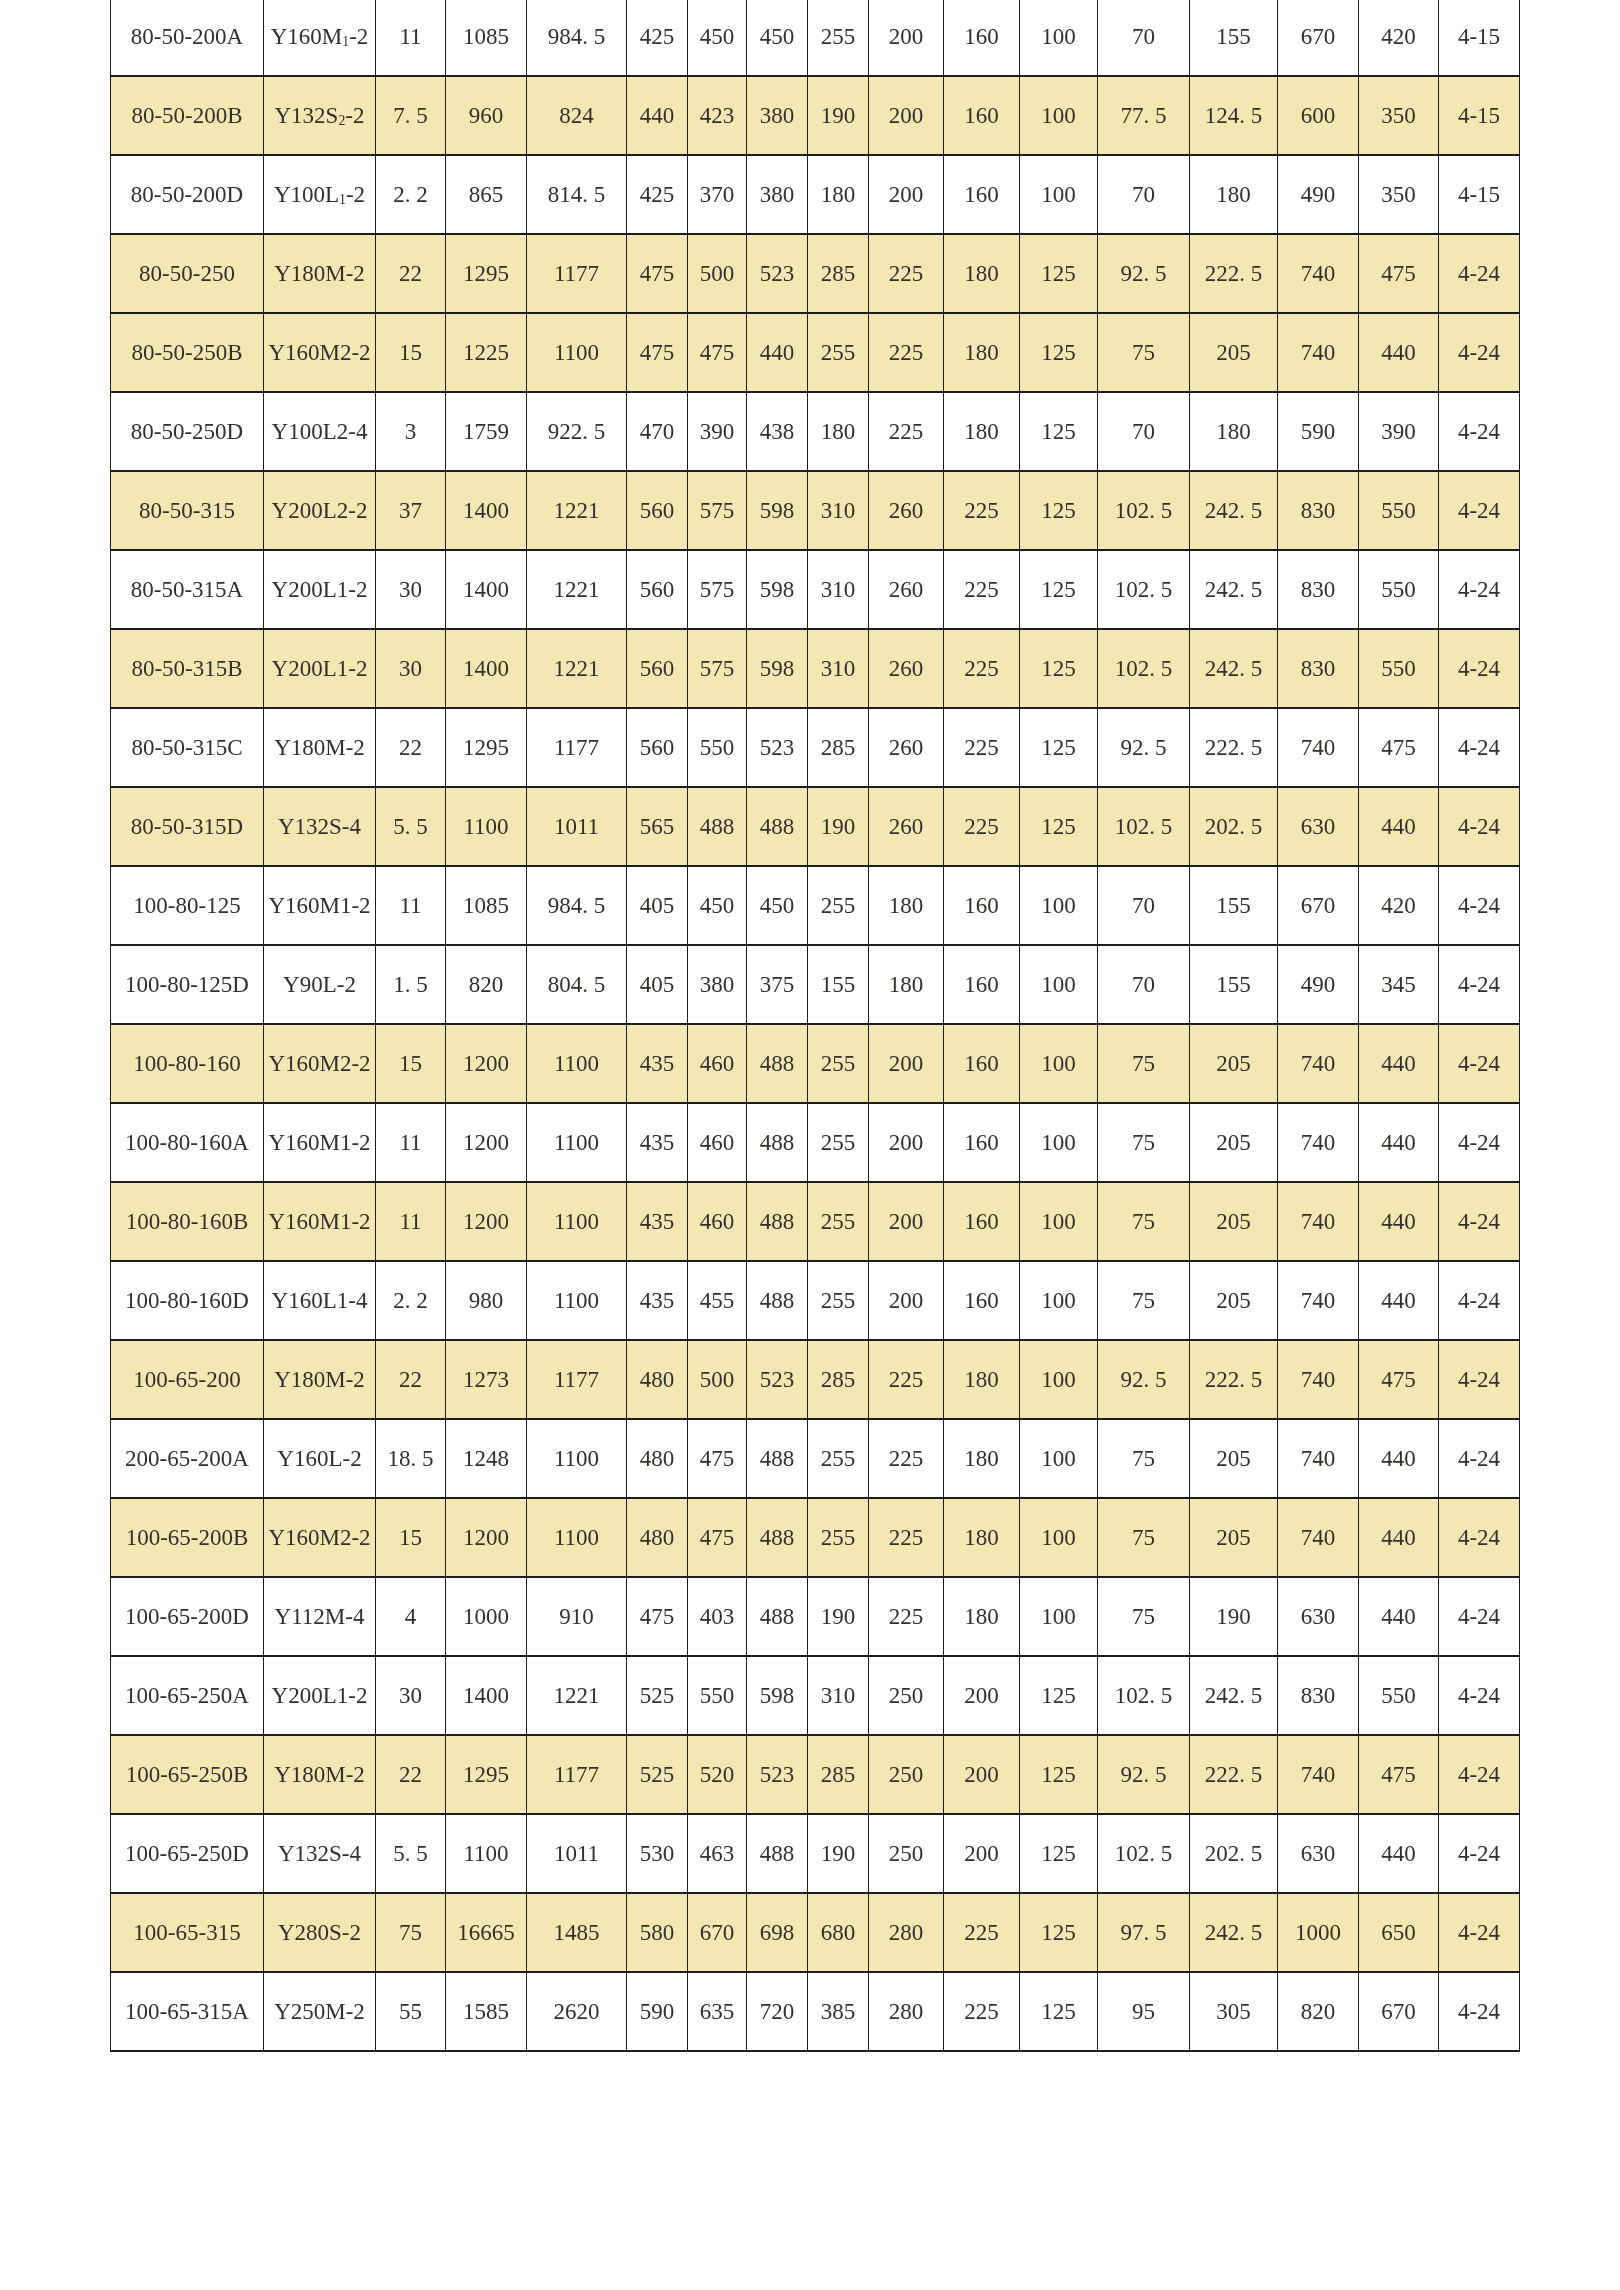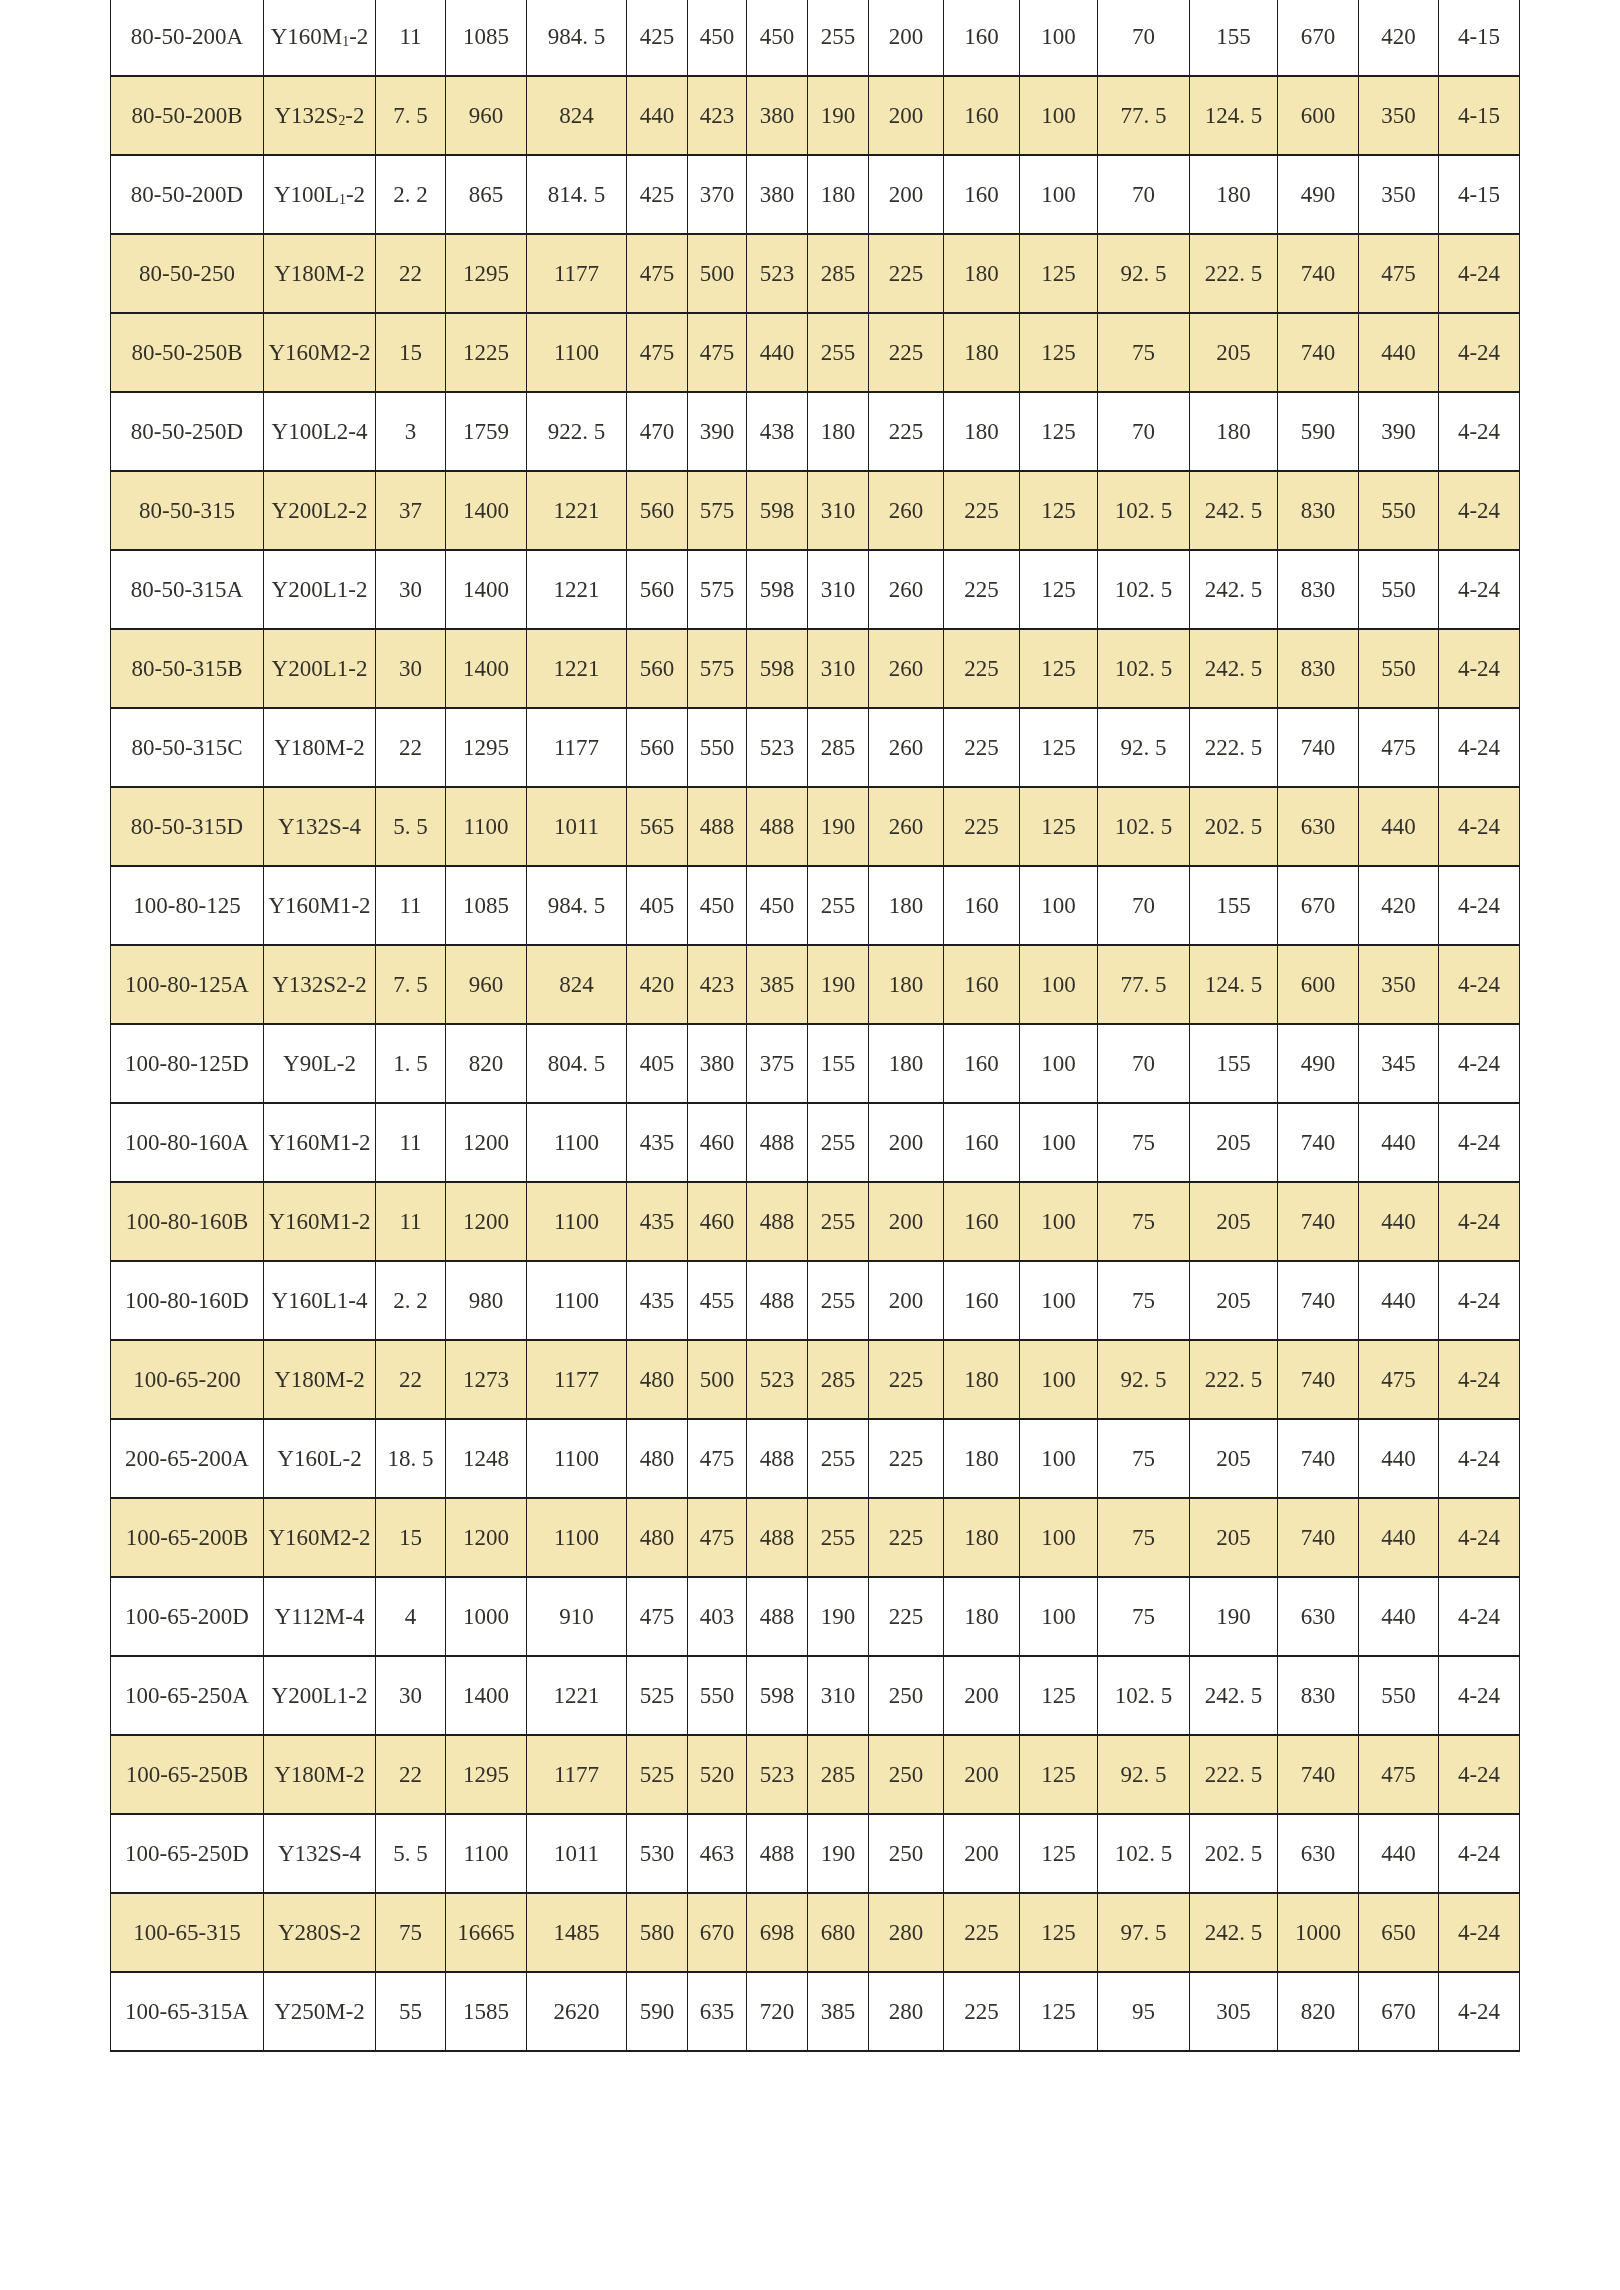--- a/index.html
+++ b/index.html
@@ -296,56 +296,56 @@
           <td>255</td>
           <td>180</td>
           <td>160</td>
           <td>100</td>
           <td>70</td>
           <td>155</td>
           <td>670</td>
           <td>420</td>
           <td>4-24</td>
         </tr>
-        <tr class="stripe">
-          <td>100-80-125A</td>
-          <td>Y132S2-2</td>
-          <td>7. 5</td>
-          <td>960</td>
-          <td>824</td>
-          <td>420</td>
-          <td>423</td>
-          <td>385</td>
-          <td>190</td>
-          <td>180</td>
-          <td>160</td>
-          <td>100</td>
-          <td>77. 5</td>
-          <td>124. 5</td>
-          <td>600</td>
-          <td>350</td>
-          <td>4-24</td>
-        </tr>
         <tr>
           <td>100-80-125D</td>
           <td>Y90L-2</td>
           <td>1. 5</td>
           <td>820</td>
           <td>804. 5</td>
           <td>405</td>
           <td>380</td>
           <td>375</td>
           <td>155</td>
           <td>180</td>
           <td>160</td>
           <td>100</td>
           <td>70</td>
           <td>155</td>
           <td>490</td>
           <td>345</td>
+          <td>4-24</td>
+        </tr>
+        <tr class="stripe">
+          <td>100-80-160</td>
+          <td>Y160M2-2</td>
+          <td>15</td>
+          <td>1200</td>
+          <td>1100</td>
+          <td>435</td>
+          <td>460</td>
+          <td>488</td>
+          <td>255</td>
+          <td>200</td>
+          <td>160</td>
+          <td>100</td>
+          <td>75</td>
+          <td>205</td>
+          <td>740</td>
+          <td>440</td>
           <td>4-24</td>
         </tr>
         <tr>
           <td>100-80-160A</td>
           <td>Y160M1-2</td>
           <td>11</td>
           <td>1200</td>
           <td>1100</td>
           <td>435</td>
           <td>460</td>

